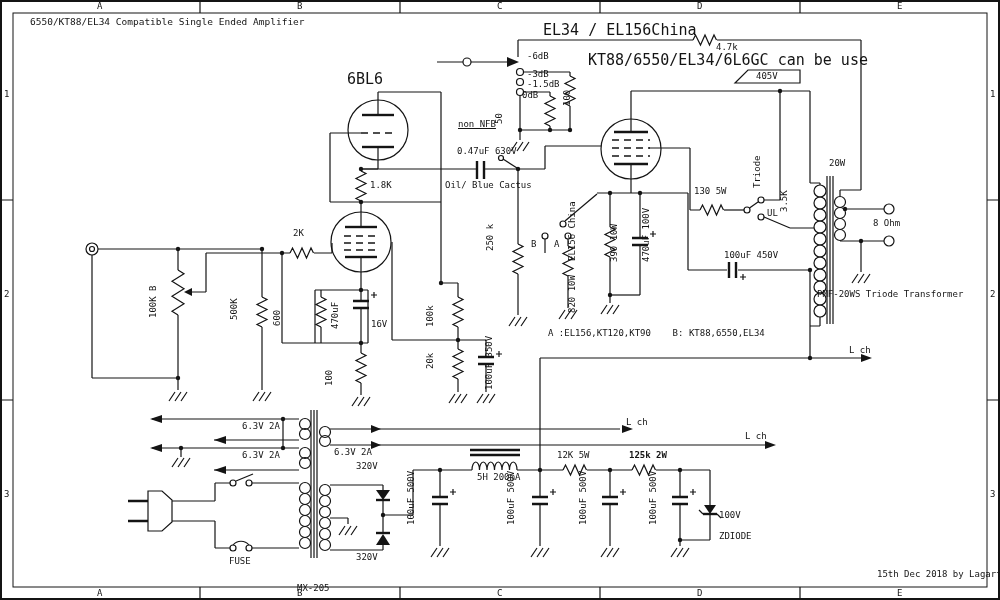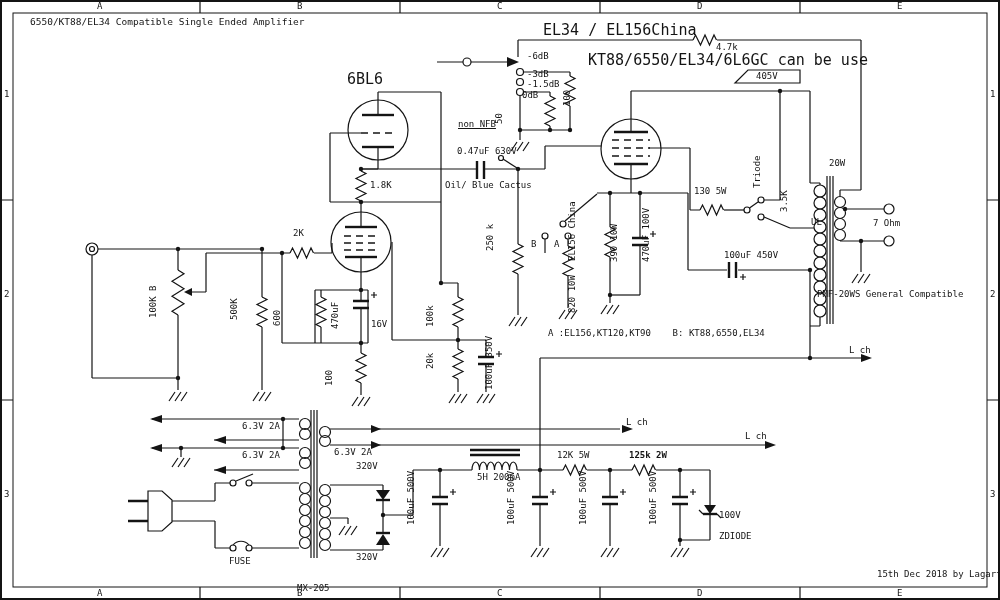--- a/index.html
+++ b/index.html
@@ -384,27 +384,27 @@
 <div class="lbl v" style="left:496px;top:240px;">250 k</div>
 <div class="lbl v" style="left:578px;top:250px;">EL156 China</div>
 <div class="lbl v" style="left:578px;top:302px;">820 10W</div>
 <div class="lbl v" style="left:620px;top:251px;">390 10W</div>
 <div class="lbl v" style="left:652px;top:251px;">470uF 100V</div>
 <div class="lbl" style="left:531px;top:239px;">B</div>
 <div class="lbl" style="left:554px;top:239px;">A</div>
 <div class="lbl" style="left:548px;top:328px;">A :EL156,KT120,KT90    B: KT88,6550,EL34</div>
 <div class="lbl" style="left:694px;top:186px;">130 5W</div>
 <div class="lbl v" style="left:763px;top:177px;">Triode</div>
-<div class="lbl" style="left:767px;top:217px;margin-left:44px;">UL</div>
+<div class="lbl" style="left:767px;top:208px;">UL</div>
 <div class="lbl" style="left:724px;top:250px;">100uF 450V</div>
 
 <div class="lbl v" style="left:790px;top:201px;">3.5K</div>
 <div class="lbl" style="left:829px;top:158px;">20W</div>
-<div class="lbl" style="left:873px;top:218px;">7 Ohm</div>
-<div class="lbl" style="left:817px;top:289px;">PMF-20WS General Compatible</div>
+<div class="lbl" style="left:873px;top:218px;">8 Ohm</div>
+<div class="lbl" style="left:817px;top:289px;">PMF-20WS Triode Transformer</div>
 
 <div class="lbl" style="left:849px;top:345px;">L ch</div>
 <div class="lbl" style="left:626px;top:417px;">L ch</div>
 <div class="lbl" style="left:745px;top:431px;">L ch</div>
 
 <div class="lbl" style="left:242px;top:421px;">6.3V 2A</div>
 <div class="lbl" style="left:242px;top:450px;">6.3V 2A</div>
 <div class="lbl" style="left:334px;top:447px;">6.3V 2A</div>
 <div class="lbl" style="left:356px;top:461px;">320V</div>
 <div class="lbl" style="left:356px;top:552px;">320V</div>

